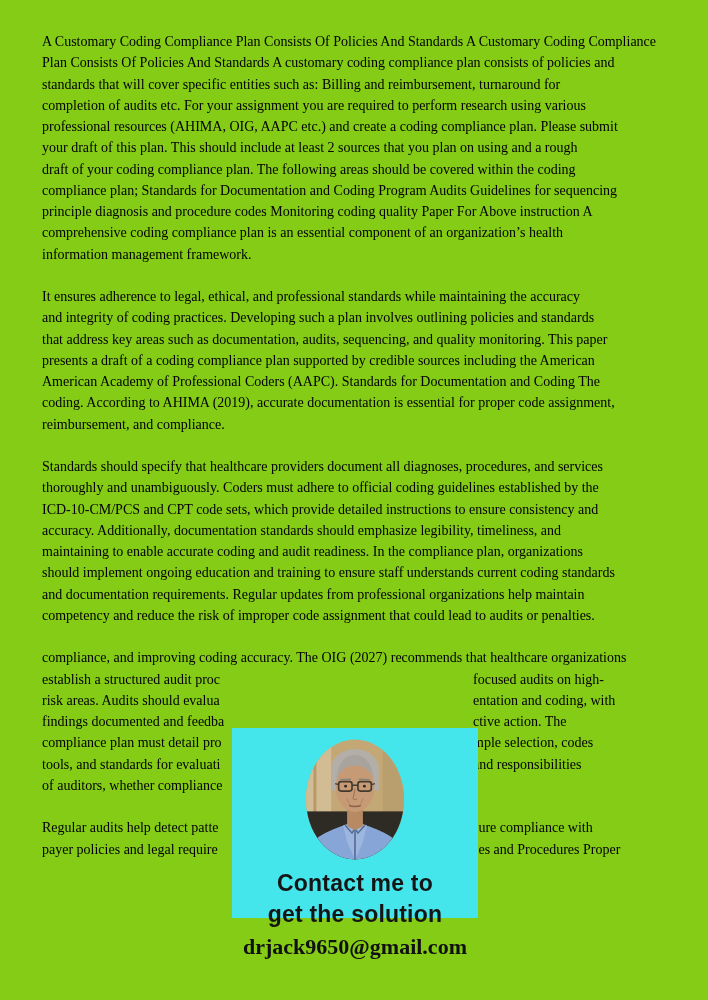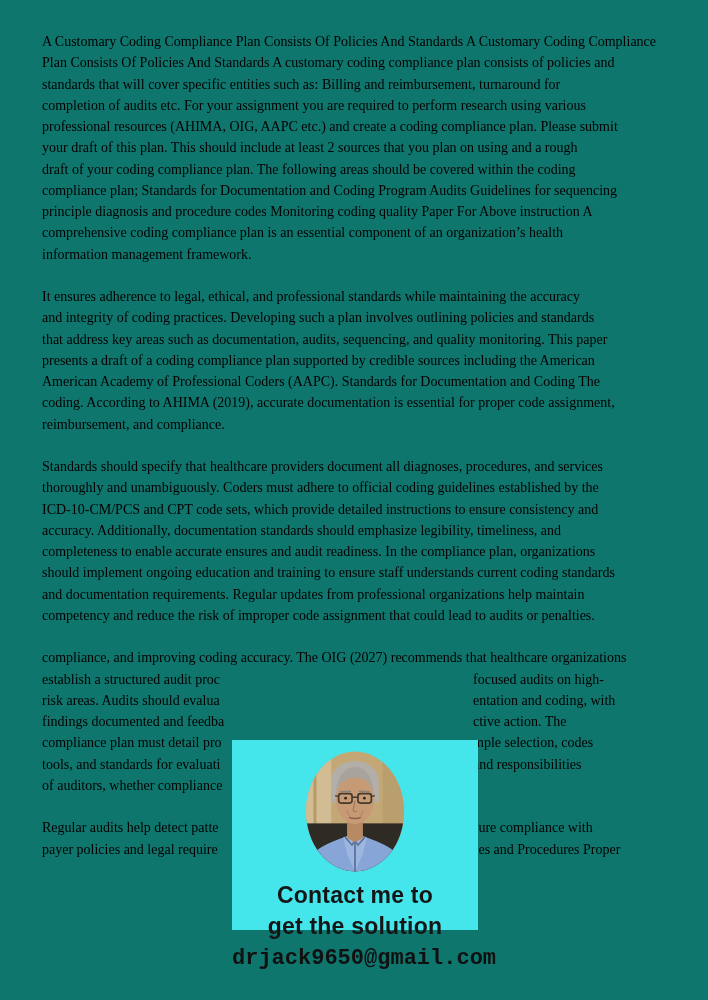--- a/index.html
+++ b/index.html
@@ -1,48 +1,48 @@
 <!DOCTYPE html>
 <html><head>
 <meta charset="utf-8">
 <style>
   html,body{margin:0;padding:0;background:#ffffff;}
   .page{
     position:relative;
     width:708px;height:1000px;
-    background:#0f766e;
+    background:#84cc16;
     overflow:hidden;
     font-family:"Liberation Serif","DejaVu Serif",serif;
     color:#000000;
   }
   .doc{
     position:absolute;left:42px;top:31px;width:644px;
     font-size:14px;line-height:21.25px;
   }
   .para{margin:0 0 21.25px 0;}
   .line{white-space:nowrap;position:relative;height:21.25px;}
   .frag-right{position:absolute;left:431px;top:0;white-space:nowrap;}
   
   .ad{
     position:absolute;left:232px;top:728px;width:246px;height:190px;
-    background:#45e5ec;z-index:5;margin-top:12px;
+    background:#45e5ec;z-index:5;
   }
   .ad-photo{
     position:absolute;left:50%;top:11px;transform:translateX(-50%);
     width:99px;height:121px;
   }
   .ad-headline{
     position:absolute;top:140px;left:0;right:0;text-align:center;
     font-family:"Liberation Sans","DejaVu Sans",sans-serif;
     font-weight:700;font-size:23px;line-height:31px;color:#151515;
     letter-spacing:0.2px;
   }
   .ad-email{
-    position:absolute;top:206px;left:0;right:0;text-align:left;
-    font-family:Liberation Mono, monospace;
+    position:absolute;top:206px;left:0;right:0;text-align:center;
+    font-family:Liberation Serif, serif;
     font-weight:700;font-size:22px;color:#101010;
   }
 </style>
 </head>
 <body>
 
 <div class="page">
 
   <div class="doc">
       <div class="para">
@@ -65,21 +65,21 @@
         <div class="line">presents a draft of a coding compliance plan supported by credible sources including the American</div>
         <div class="line">American Academy of Professional Coders (AAPC). Standards for Documentation and Coding The</div>
         <div class="line">coding. According to AHIMA (2019), accurate documentation is essential for proper code assignment,</div>
         <div class="line">reimbursement, and compliance.</div>
       </div>
       <div class="para">
         <div class="line">Standards should specify that healthcare providers document all diagnoses, procedures, and services</div>
         <div class="line">thoroughly and unambiguously. Coders must adhere to official coding guidelines established by the</div>
         <div class="line">ICD-10-CM/PCS and CPT code sets, which provide detailed instructions to ensure consistency and</div>
         <div class="line">accuracy. Additionally, documentation standards should emphasize legibility, timeliness, and</div>
-        <div class="line">completeness to enable accurate ensures and audit readiness. In the compliance plan, organizations</div>
+        <div class="line">maintaining to enable accurate coding and audit readiness. In the compliance plan, organizations</div>
         <div class="line">should implement ongoing education and training to ensure staff understands current coding standards</div>
         <div class="line">and documentation requirements. Regular updates from professional organizations help maintain</div>
         <div class="line">competency and reduce the risk of improper code assignment that could lead to audits or penalties.</div>
       </div>
       <div class="para">
         <div class="line">compliance, and improving coding accuracy. The OIG (2027) recommends that healthcare organizations</div>
         <div class="line"><span>establish a structured audit proc</span><span class="frag-right">focused audits on high-</span></div>
         <div class="line"><span>risk areas. Audits should evalua</span><span class="frag-right">entation and coding, with</span></div>
         <div class="line"><span>findings documented and feedba</span><span class="frag-right">ctive action. The</span></div>
         <div class="line"><span>compliance plan must detail pro</span><span class="frag-right">mple selection, codes</span></div>

